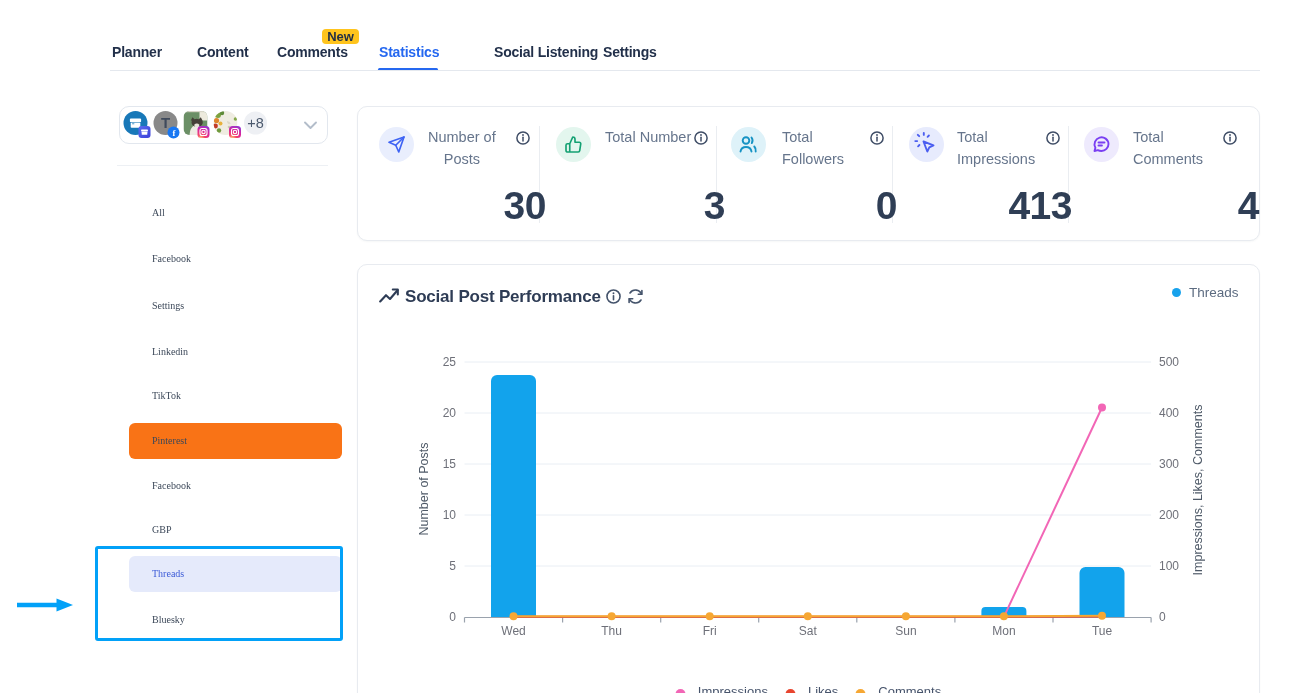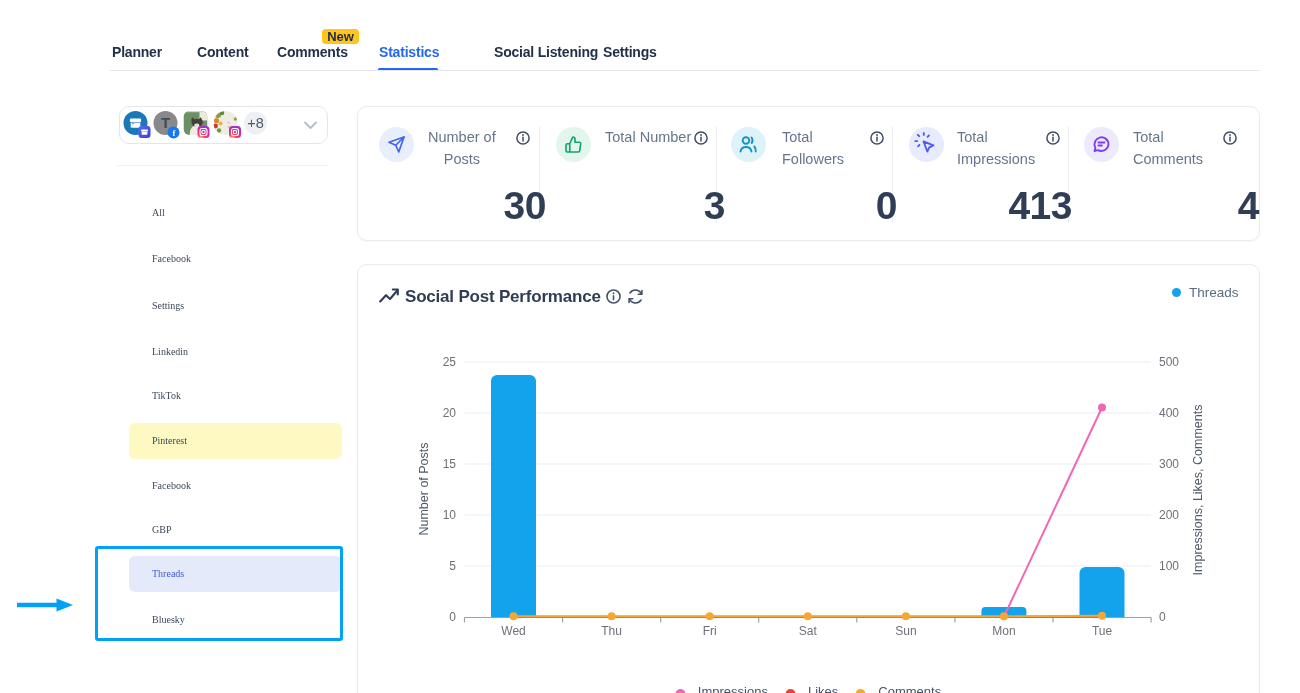--- a/index.html
+++ b/index.html
@@ -128,21 +128,21 @@
   <text x="136.5" y="22" font-size="14.5" fill="#4c5a6e" text-anchor="middle" font-family="Liberation Sans, sans-serif">+8</text>
 
   <path d="M186 16.5 l5.5 5.5 5.5-5.5" stroke="#b3bdca" stroke-width="1.9" fill="none" stroke-linecap="round" stroke-linejoin="round"></path>
 </svg>
 <div class="sel-divider"></div>
 <div class="menu-row" style="top:195px;">All</div>
 <div class="menu-row" style="top:241px;">Facebook</div>
 <div class="menu-row" style="top:288px;">Settings</div>
 <div class="menu-row" style="top:334px;">Linkedin</div>
 <div class="menu-row" style="top:378px;">TikTok</div>
-<div class="menu-row" style="top:423px; background:#fef9c3;">Pinterest</div>
+<div class="menu-row" style="top:423px; background:#f97316;">Pinterest</div>
 <div class="menu-row" style="top:468px;">Facebook</div>
 <div class="menu-row" style="top:512px;">GBP</div>
 <div class="menu-row" style="top:556px; background:#e5eafb; color:#3c5bd7;">Threads</div>
 <div class="menu-row" style="top:602px;">Bluesky</div>
 <div class="blue-box"></div>
 <svg class="abs" style="left:15px; top:596px;" width="62" height="18" viewBox="0 0 62 18">
   <path d="M2 9 H43" stroke="#02a1f8" stroke-width="4.6"></path>
   <path d="M41.5 2.5 L58 9 L41.5 15.5 Z" fill="#02a1f8"></path>
 </svg>
 

